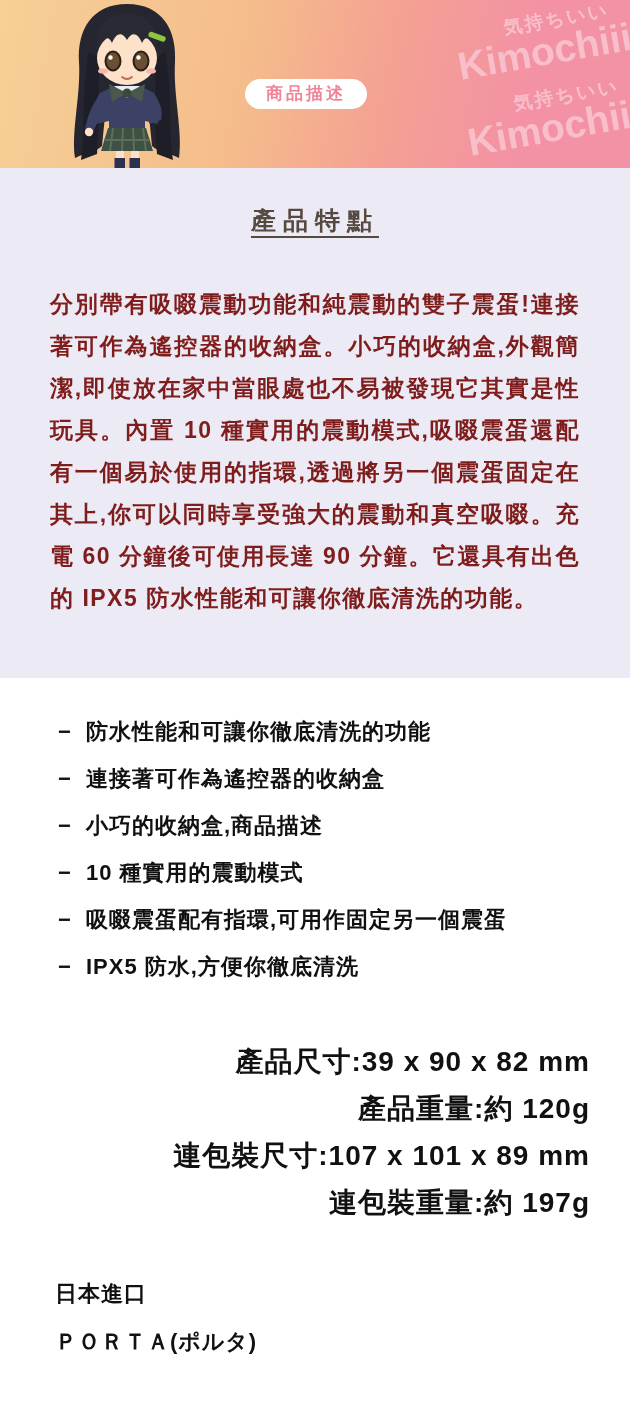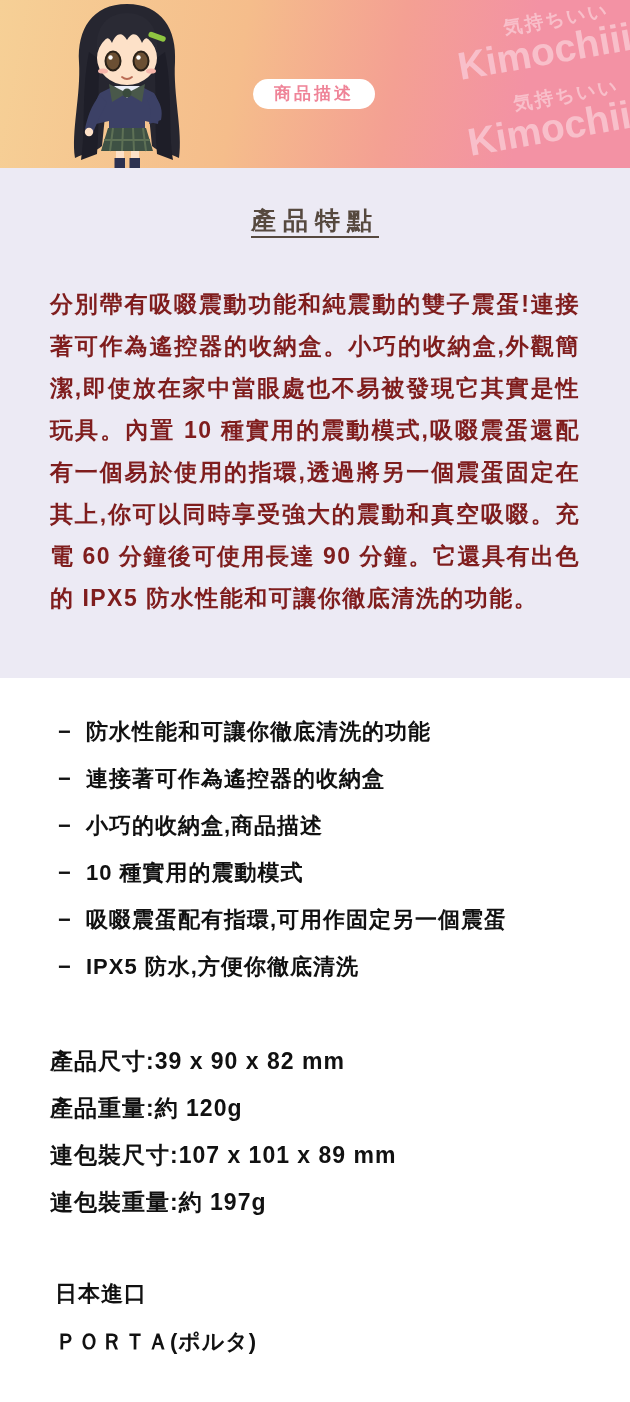--- a/index.html
+++ b/index.html
@@ -26,21 +26,21 @@
   }
   .mascot {
     position: absolute;
     left: 52px;
     top: 0;
     width: 150px;
     height: 168px;
   }
   .badge {
     position: absolute;
-    left: 253px;
+    left: 245px;
     top: 79px;
     width: 122px;
     height: 30px;
     background: #ffffff;
     border-radius: 16px;
     text-align: center;
     line-height: 30px;
     font-size: 17px;
     font-weight: bold;
     letter-spacing: 3px;
@@ -100,26 +100,27 @@
     font-weight: 600;
     color: #111111;
     letter-spacing: 1px;
     line-height: 23px;
   }
   .bullet-marker { width: 28px; flex: 0 0 28px; }
   .specs {
     padding: 48px 40px 0 50px;
   }
   .spec-row {
-    font-size: 23px;
+    font-size: 28px;
     font-weight: 600;
     color: #111111;
     letter-spacing: 1px;
     line-height: 23px;
     margin-bottom: 24px;
+    text-align: right;
   }
   .footer {
     padding: 44px 40px 0 55px;
   }
   .footer-line {
     font-size: 22px;
     font-weight: 600;
     color: #111111;
     letter-spacing: 1px;
     line-height: 23px;

